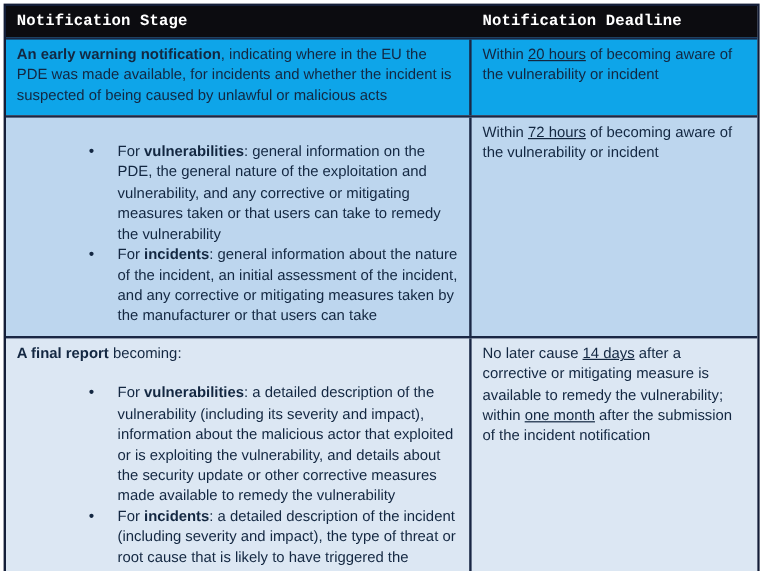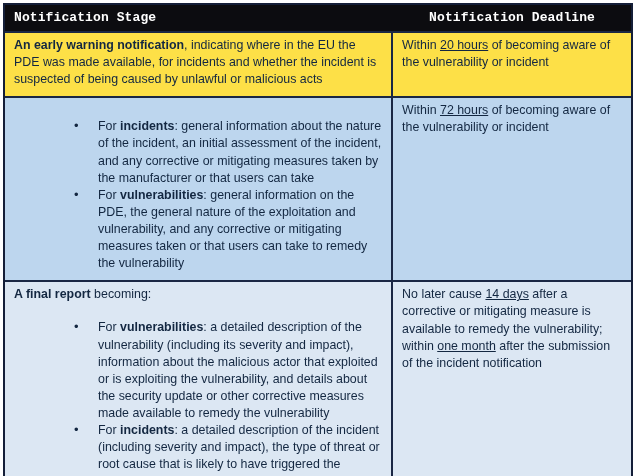--- a/index.html
+++ b/index.html
@@ -27,21 +27,21 @@
   }
   .header-cell {
     box-sizing: border-box;
     padding: 5px 9px 6px;
     font-size: 13px;
     font-weight: 700;
     letter-spacing: 0.1px;
     font-family: Liberation Mono, monospace;
   }
   .header-cell.c1 { flex: 0 0 62%; }
-  .header-cell.c2 { flex: 1; text-align: center; }
+  .header-cell.c2 { flex: 1; }
   .t-row {
     display: flex;
     border-top: 2px solid #1a2744;
   }
   .t-row:nth-child(1) { min-height: 57px; }
   .t-row:nth-child(2) { min-height: 167px; }
   .t-row:nth-child(3) { min-height: 206px; }
   .cell {
     box-sizing: border-box;
     padding: 4px 8px 8px 9px;
@@ -77,33 +77,33 @@
 </style>
 </head>
 <body>
 
 <div class="table-wrap">
   <div class="header-row">
     <div class="header-cell c1">Notification Stage</div>
     <div class="header-cell c2">Notification Deadline</div>
   </div>
   <div id="table-body">
-      <div class="t-row" style="background: #fde047;">
+      <div class="t-row" style="background: #0ea5e9;">
         <div class="cell stage">
           <p><span class="seg-b">An early warning notification</span><span>, indicating where in the EU the PDE was made available, for incidents and whether the incident is suspected of being caused by unlawful or malicious acts</span></p>
         </div>
         <div class="cell deadline">
           <p class="deadline-text"><span>Within </span><span class="seg-u">20 hours</span><span> of becoming aware of the vulnerability or incident</span></p>
         </div>
       </div>
       <div class="t-row" style="background: rgb(189, 214, 238);">
         <div class="cell stage">
           <ul class="bullets">
+            <li><span>For </span><span class="seg-b">vulnerabilities</span><span>: general information on the PDE, the general nature of the exploitation and vulnerability, and any corrective or mitigating measures taken or that users can take to remedy the vulnerability</span></li>
             <li><span>For </span><span class="seg-b">incidents</span><span>: general information about the nature of the incident, an initial assessment of the incident, and any corrective or mitigating measures taken by the manufacturer or that users can take</span></li>
-            <li><span>For </span><span class="seg-b">vulnerabilities</span><span>: general information on the PDE, the general nature of the exploitation and vulnerability, and any corrective or mitigating measures taken or that users can take to remedy the vulnerability</span></li>
           </ul>
         </div>
         <div class="cell deadline">
           <p class="deadline-text"><span>Within </span><span class="seg-u">72 hours</span><span> of becoming aware of the vulnerability or incident</span></p>
         </div>
       </div>
       <div class="t-row" style="background: rgb(220, 231, 243);">
         <div class="cell stage">
           <p><span class="seg-b">A final report</span><span> becoming:</span></p>
           <ul class="bullets">

